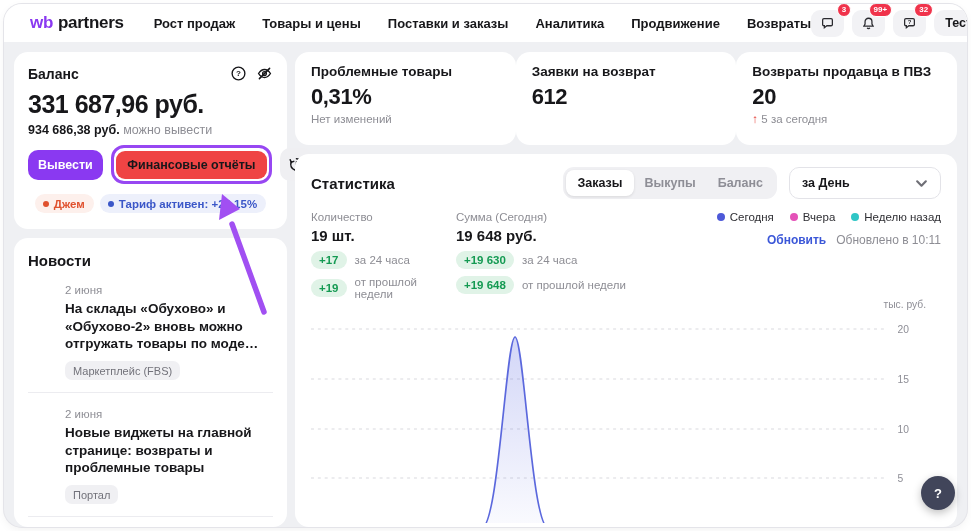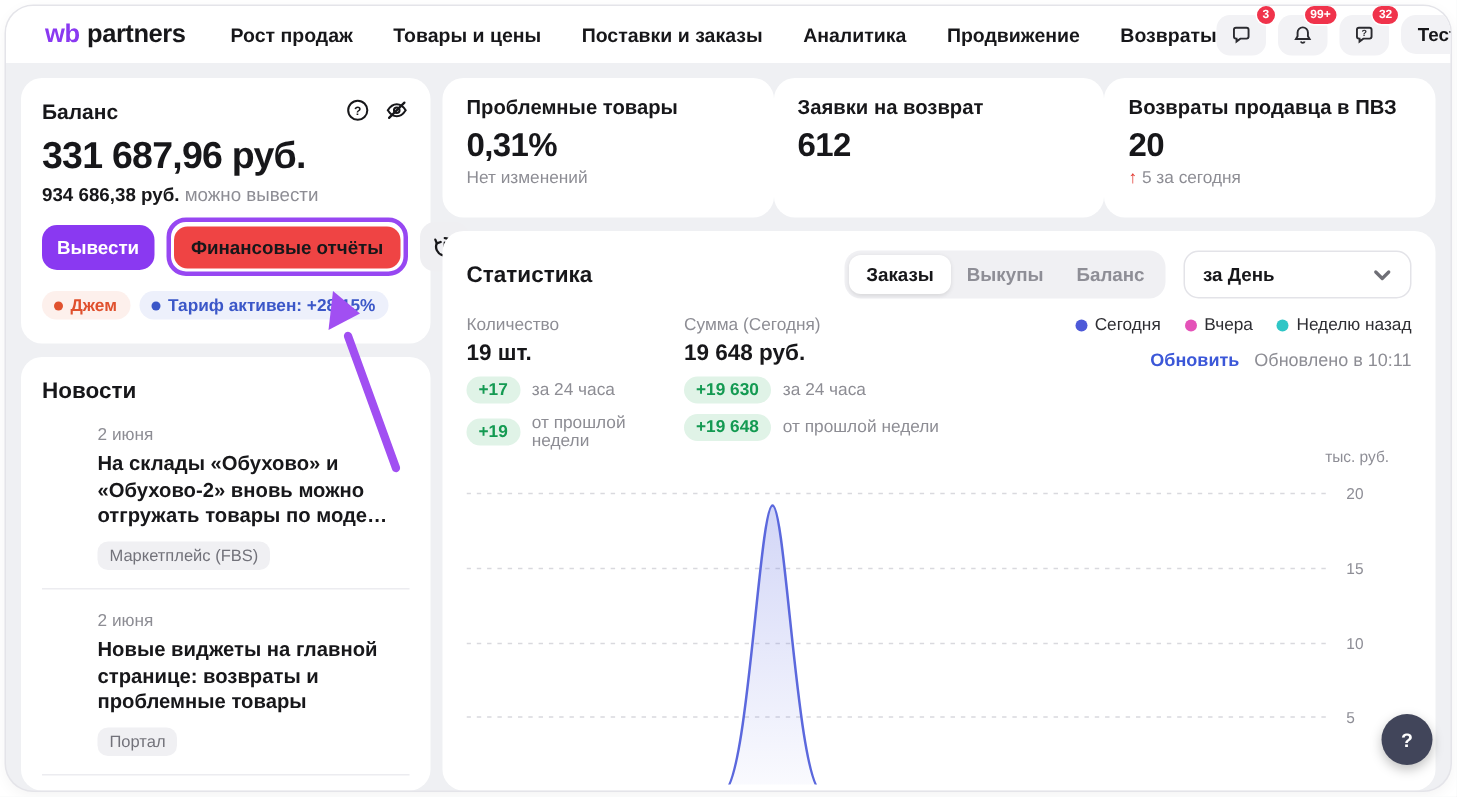--- a/index.html
+++ b/index.html
@@ -42,21 +42,21 @@
   .bal-sub span { color:#8d8d94; }
   .btn-row { margin-top:11px; display:flex; align-items:center; gap:8px; height:33px; }
   .btn-primary { background:#8a39f1; color:#fff; border:none; font-family:inherit; font-size:12.5px;
                  font-weight:700; padding:8px 10px; border-radius:10px; cursor:pointer; }
   .anno-ring { border:3.5px solid #9747f2; border-radius:13px; padding:2.5px; display:inline-flex; margin:-7px 0; }
   .btn-secondary { background:#ef4444; color:#17171a; border:none; font-family:inherit; font-size:12.5px;
                    font-weight:700; padding:7px 11px; border-radius:9px; cursor:pointer; white-space:nowrap; }
   .btn-history { width:33px; height:33px; background:#efeff2; border:none; border-radius:10px; cursor:pointer;
                  display:flex; align-items:center; justify-content:center; flex:none; }
   .btn-history svg { width:17px; height:17px; stroke:#17171a; fill:none; stroke-width:1.8; }
-  .pill-row { margin-top:13px; display:flex; gap:6px; }
+  .pill-row { margin-top:13px; display:flex; gap:6px;justify-content:center; }
   .status-pill { font-size:11.5px; font-weight:700; padding:3.5px 9px 3.5px 8px; border-radius:10px;
                  display:flex; align-items:center; gap:5px; cursor:pointer; white-space:nowrap; }
   .status-pill i { width:6px; height:6px; border-radius:50%; background:currentColor; }
 
   
   .news-card { padding:14px; flex:1; overflow:hidden; }
   .news-title { font-size:15px; font-weight:800; }
   .news-item { margin-top:15px; cursor:pointer;margin-left:37px; }
   .news-date { font-size:11.5px; color:#8d8d94; }
   .news-head { font-size:13.5px; font-weight:700; line-height:1.3; margin:4px 0 8px; }

